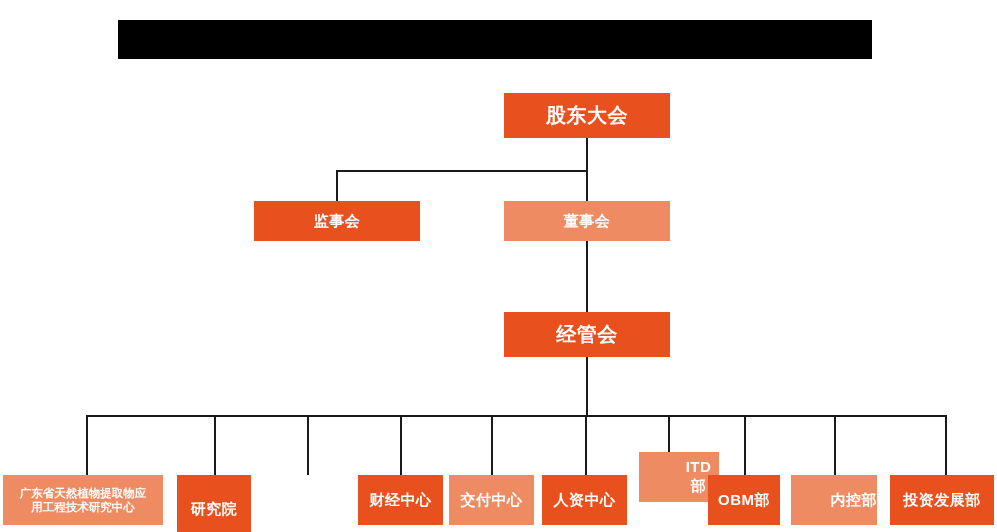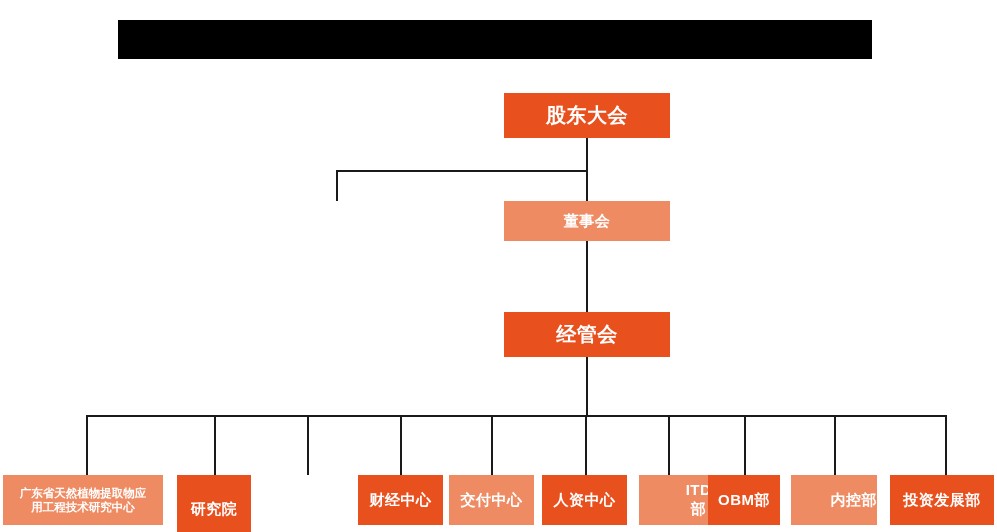--- a/index.html
+++ b/index.html
@@ -86,20 +86,23 @@
   <div class="conn v" style="left:585px; top:415px; height:60px;"></div>
   <div class="conn v" style="left:668px; top:415px; height:60px;"></div>
   <div class="conn v" style="left:744px; top:415px; height:60px;"></div>
   <div class="conn v" style="left:834px; top:415px; height:60px;"></div>
   <div class="conn v" style="left:945px; top:415px; height:60px;"></div>
 
   <div class="node lvl1 dark" style="left:504px; top:93px; width:166px; height:45px;">
     <span>股东大会</span>
   </div>
 
+  <div class="node lvl2 dark" style="left:254px; top:201px; width:166px; height:40px;">
+    <span>监事会</span>
+  </div>
 
   <div class="node lvl2 light" style="left:504px; top:201px; width:166px; height:40px;">
     <span>董事会</span>
   </div>
 
   <div class="node lvl3 dark" style="left:504px; top:312px; width:166px; height:45px;">
     <span>经管会</span>
   </div>
 
   <div class="node dept small light" style="left:3px; top:475px; width:160px; height:50px; flex-direction:column;">
@@ -117,21 +120,21 @@
   </div>
 
   <div class="node dept light" style="left:449px; top:475px; width:85px; height:50px;">
     <span>交付中心</span>
   </div>
 
   <div class="node dept dark" style="left:542px; top:475px; width:85px; height:50px;">
     <span>人资中心</span>
   </div>
 
-  <div class="node dept light" style="left:639px; top:475px; width:80px; height:50px;padding-left:39px;">
+  <div class="node dept light" style="left:639px; top:452px; width:80px; height:50px;padding-left:39px;">
     <span>ITD部</span>
   </div>
 
   <div class="node dept dark" style="left:708px; top:475px; width:72px; height:50px;">
     <span>OBM部</span>
   </div>
 
   <div class="node dept light" style="left:791px; top:475px; width:86px; height:50px;justify-content:flex-end;">
     <span>内控部</span>
   </div>

